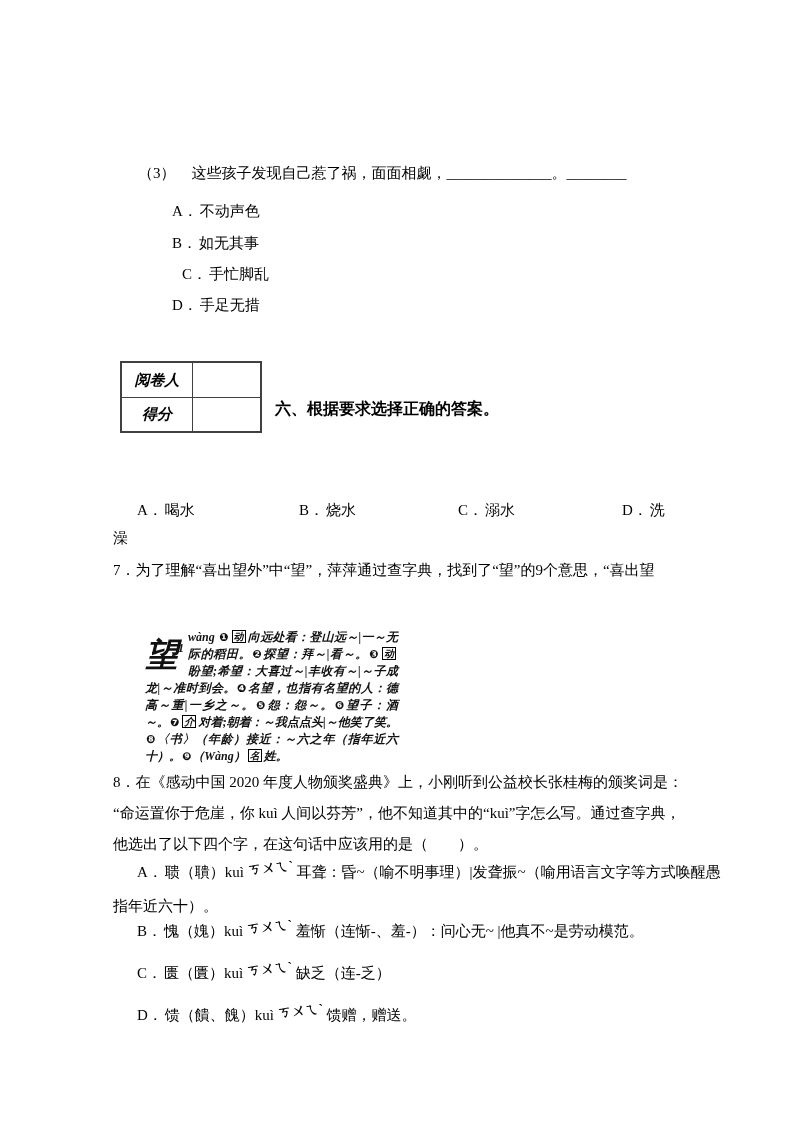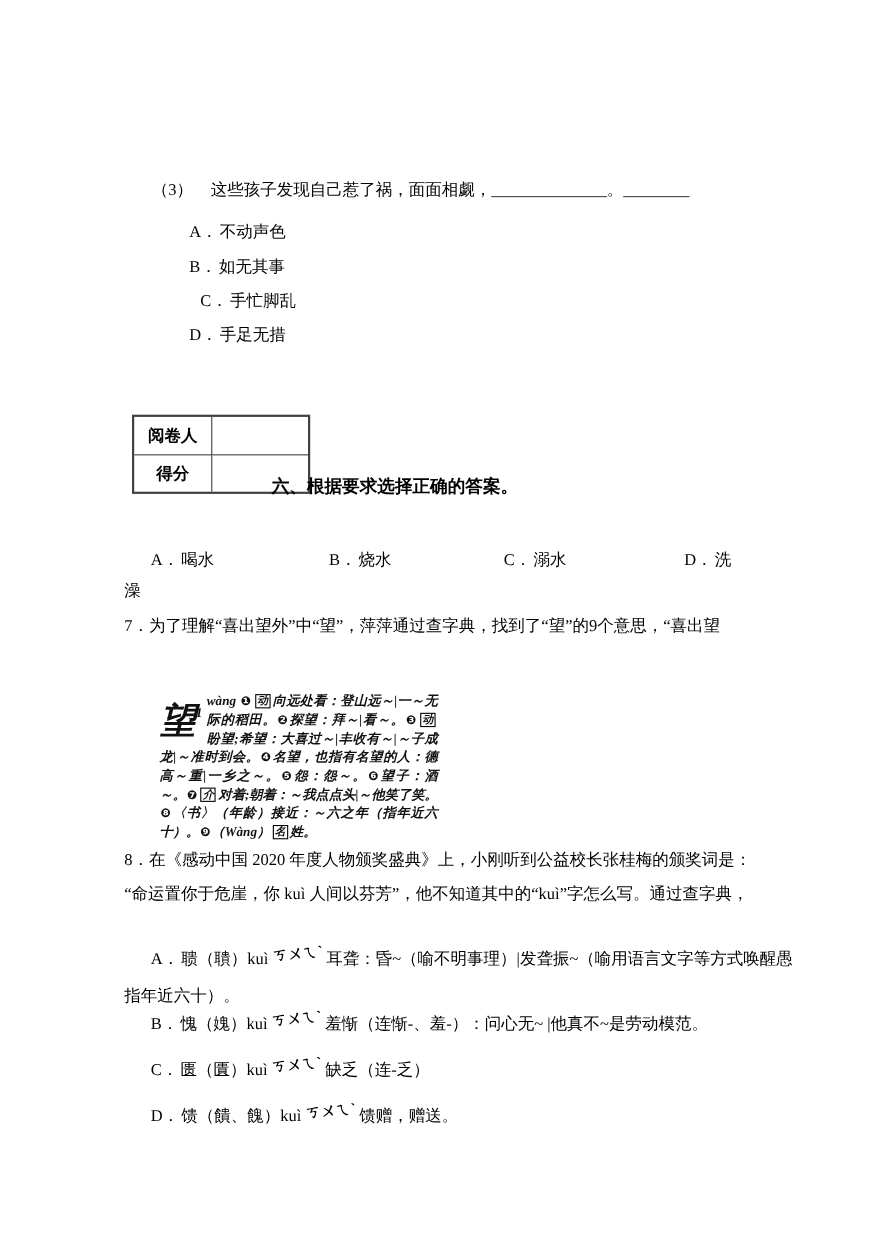--- a/index.html
+++ b/index.html
@@ -12,27 +12,28 @@
     color: #000;
     font-family: "Liberation Serif", "DejaVu Serif", serif;
     overflow: hidden;
   }
   .abs { position: absolute; white-space: nowrap; font-size: 15px; line-height: 20px; }
   .gap { margin-left: 16px; }
   .opt-label { margin-right: 2px; }
 
   
   .gtable {
-    position: absolute; left: 120px; top: 377px;
-    width: 162px; height: 72px;
+    position: absolute; left: 120px; top: 361px;
+    width: 142px; height: 72px;
     border: 2px solid #404040;
     display: grid;
     grid-template-columns: 71px auto;
     grid-template-rows: 35px auto;
     background: #fff;
+    font-style: italic;
   }
   .gcell { display: flex; align-items: center; justify-content: center;
            font-weight: bold; font-size: 15px; }
   .gc-r { border-right: 1px solid #404040; }
   .gc-b { border-bottom: 1px solid #404040; }
 
   .section-title { font-weight: bold; font-size: 16px; }
 
   
   .q6char {
@@ -88,21 +89,21 @@
     <span class="opt-label">D．</span><span>手足无措</span>
   </div>
 
   <div class="gtable">
     <div class="gcell gc-r gc-b">阅卷人</div>
     <div class="gcell gc-b"></div>
     <div class="gcell gc-r">得分</div>
     <div class="gcell"></div>
   </div>
 
-  <div class="abs section-title" style="left:247px; top:399px;margin-top:34px;">六、根据要求选择正确的答案。</div>
+  <div class="abs section-title" style="left:275px; top:399px;">六、根据要求选择正确的答案。</div>
 
   <div class="abs" style="left:137px; top:500px;">
     <span class="opt-label">A．</span><span>喝水</span>
   </div>
   <div class="abs" style="left:299px; top:500px;">
     <span class="opt-label">B．</span><span>烧水</span>
   </div>
   <div class="abs" style="left:458px; top:500px;">
     <span class="opt-label">C．</span><span>溺水</span>
   </div>
@@ -112,20 +113,21 @@
   <div class="abs" style="left:113px; top:528px;">澡</div>
 
   <div class="abs" style="left:113px; top:560px;">7．为了理解“喜出望外”中“望”，萍萍通过查字典，找到了“望”的9个意思，“喜出望</div>
 
   <div class="dict">
     <span class="dict-head"><span>望</span><sup>1</sup></span><span class="dict-pinyin">wàng</span><span class="dt-c">❶</span><span class="dt-p">动</span><span>向远处看：登山远～|一～无际的稻田。</span><span class="dt-c">❷</span><span>探望：拜～|看～。</span><span class="dt-c">❸</span><span class="dt-p">动</span><span>盼望;希望：大喜过～|丰收有～|～子成龙|～准时到会。</span><span class="dt-c">❹</span><span>名望，也指有名望的人：德高～重|一乡之～。</span><span class="dt-c">❺</span><span>怨：怨～。</span><span class="dt-c">❻</span><span>望子：酒～。</span><span class="dt-c">❼</span><span class="dt-p">介</span><span>对着;朝着：～我点点头|～他笑了笑。</span><span class="dt-c">❽</span><span>〈书〉（年龄）接近：～六之年（指年近六十）。</span><span class="dt-c">❾</span><span>（Wàng）</span><span class="dt-p">名</span><span>姓。</span>
   </div>
 
   <div class="abs" style="left:113px; top:772px;">8．在《感动中国 2020 年度人物颁奖盛典》上，小刚听到公益校长张桂梅的颁奖词是：</div>
   <div class="abs" style="left:113px; top:803px;">“命运置你于危崖，你 kuì 人间以芬芳”，他不知道其中的“kuì”字怎么写。通过查字典，</div>
+  <div class="abs" style="left:113px; top:834px;">他选出了以下四个字，在这句话中应该用的是（　　）。</div>
 
   <div class="abs" style="left:137px; top:862px;">
     <span class="opt-label">A．</span><span>聩（聵）kuì</span><span class="zhuyin">ㄎㄨㄟˋ</span><span>耳聋：昏~（喻不明事理）|发聋振~（喻用语言文字等方式唤醒愚</span>
   </div>
   <div class="abs" style="left:113px; top:896px;">指年近六十）。</div>
 
   <div class="abs" style="left:137px; top:921px;">
     <span class="opt-label">B．</span><span>愧（媿）kuì</span><span class="zhuyin">ㄎㄨㄟˋ</span><span>羞惭（连惭-、羞-）：问心无~ |他真不~是劳动模范。</span>
   </div>
 

